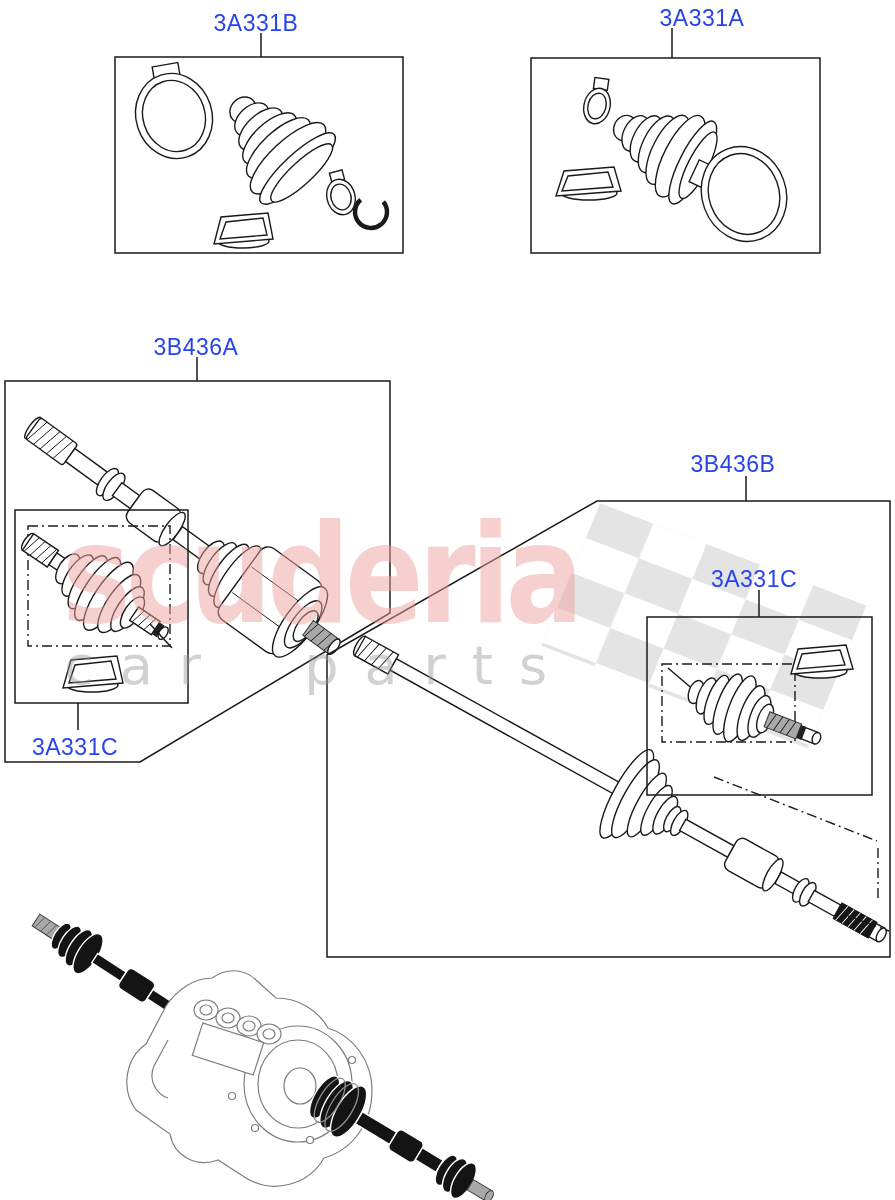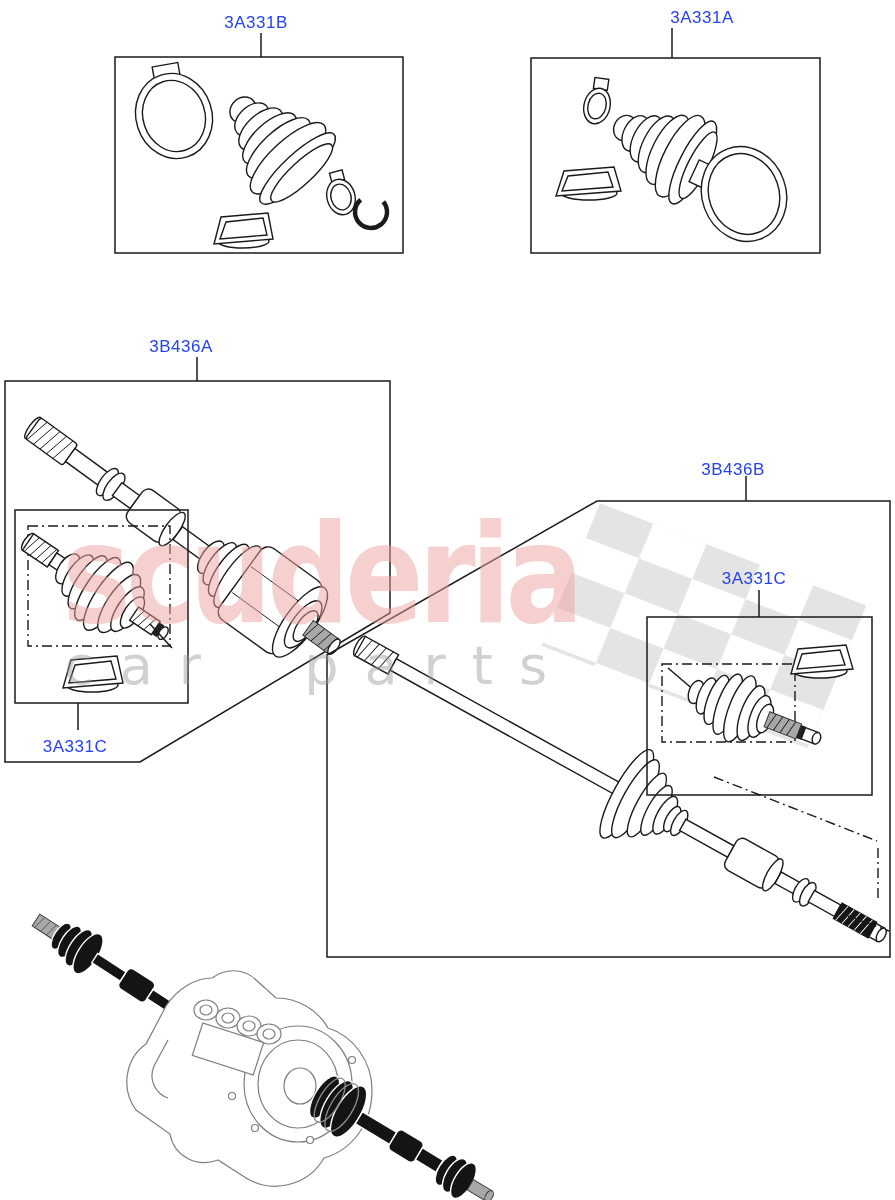--- a/index.html
+++ b/index.html
@@ -1,19 +1,19 @@
 <!DOCTYPE html>
 <html><head>
 <meta charset="utf-8">
 <style>
   html,body{margin:0;padding:0;background:#ffffff;}
   #stage{position:relative;width:895px;height:1200px;background:#ffffff;overflow:hidden;
          font-family:"Liberation Sans",sans-serif;}
   #art{position:absolute;left:0;top:0;}
-  .callout{position:absolute;transform:translate(-50%,-50%);font-size:17px;
+  .callout{position:absolute;transform:translate(-50%,-50%);font-size:23px;
            color:#2643ee;white-space:nowrap;letter-spacing:.5px;cursor:pointer;}
   svg .ln{stroke:#1a1a1a;stroke-width:1.5;fill:none;}
   svg .pt{stroke:#1a1a1a;stroke-width:1.4;fill:#ffffff;}
   svg .ptn{stroke:#1a1a1a;stroke-width:1.4;fill:none;}
   svg .blk{stroke:#ffffff;stroke-width:1.4;fill:#141414;}
   svg .gry{stroke:#3a3a3a;stroke-width:1;fill:#a8a8a8;}
   svg .hatch{stroke:#1a1a1a;stroke-width:.9;fill:none;}
   svg .whatch{stroke:#ffffff;stroke-width:.9;fill:none;}
   svg .dashdot{stroke:#1a1a1a;stroke-width:1.4;fill:none;stroke-dasharray:10 4 2 4;}
   svg .housing{stroke:#7d7d7d;stroke-width:1.2;fill:#ffffff;}
@@ -273,18 +273,18 @@
   </g>
 
   <g>
     <text transform="translate(62,622) scale(0.84,1)" x="0" y="0" font-family="DejaVu Sans, sans-serif" font-weight="bold" font-size="138" letter-spacing="-6" fill="#ee9f9f" fill-opacity="0.5">scuderia</text>
     <text x="64" y="684" font-family="DejaVu Sans, sans-serif" font-size="54" letter-spacing="26" word-spacing="34" fill="#9a9a9a" fill-opacity="0.45">car parts</text>
   </g>
 </svg>
 
 <div class="callout" style="left:256px;top:23px;">3A331B</div>
 <div class="callout" style="left:702px;top:18px;">3A331A</div>
-<div class="callout" style="left:181px;top:347px;">3B436A</div>
-<div class="callout" style="left:733px;top:464px;margin-top:6px;">3B436B</div>
+<div class="callout" style="left:196px;top:347px;">3B436A</div>
+<div class="callout" style="left:733px;top:464px;">3B436B</div>
 <div class="callout" style="left:75px;top:747px;">3A331C</div>
 <div class="callout" style="left:754px;top:579px;">3A331C</div>
 
 </div>
 
 </body></html>

